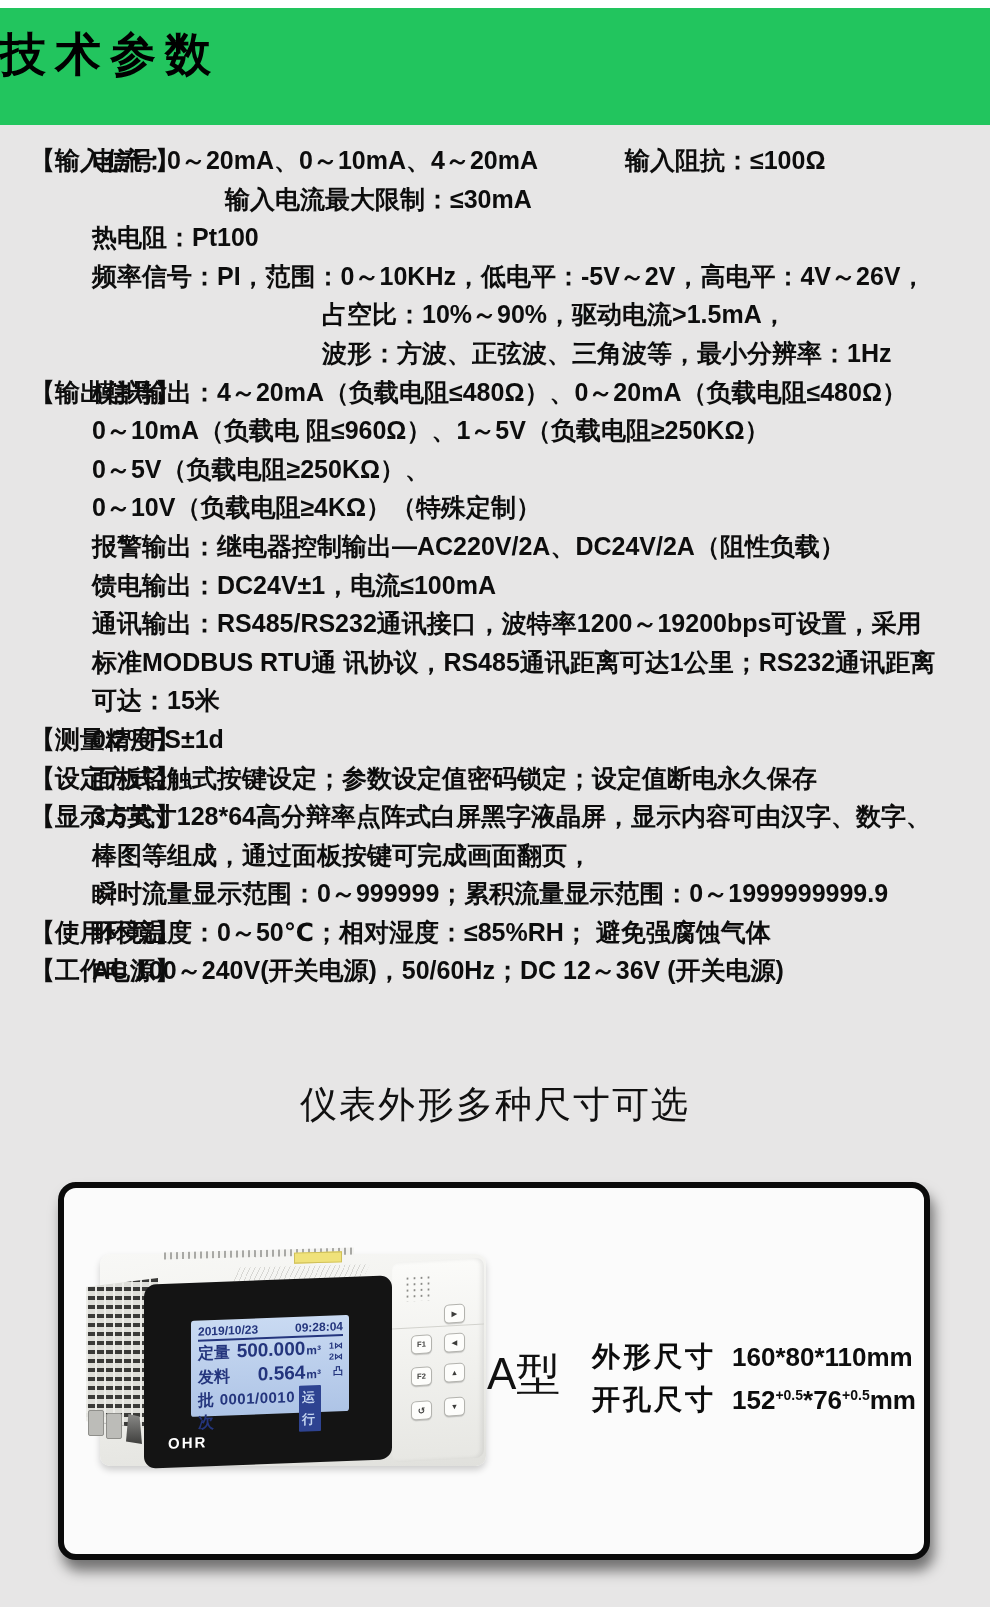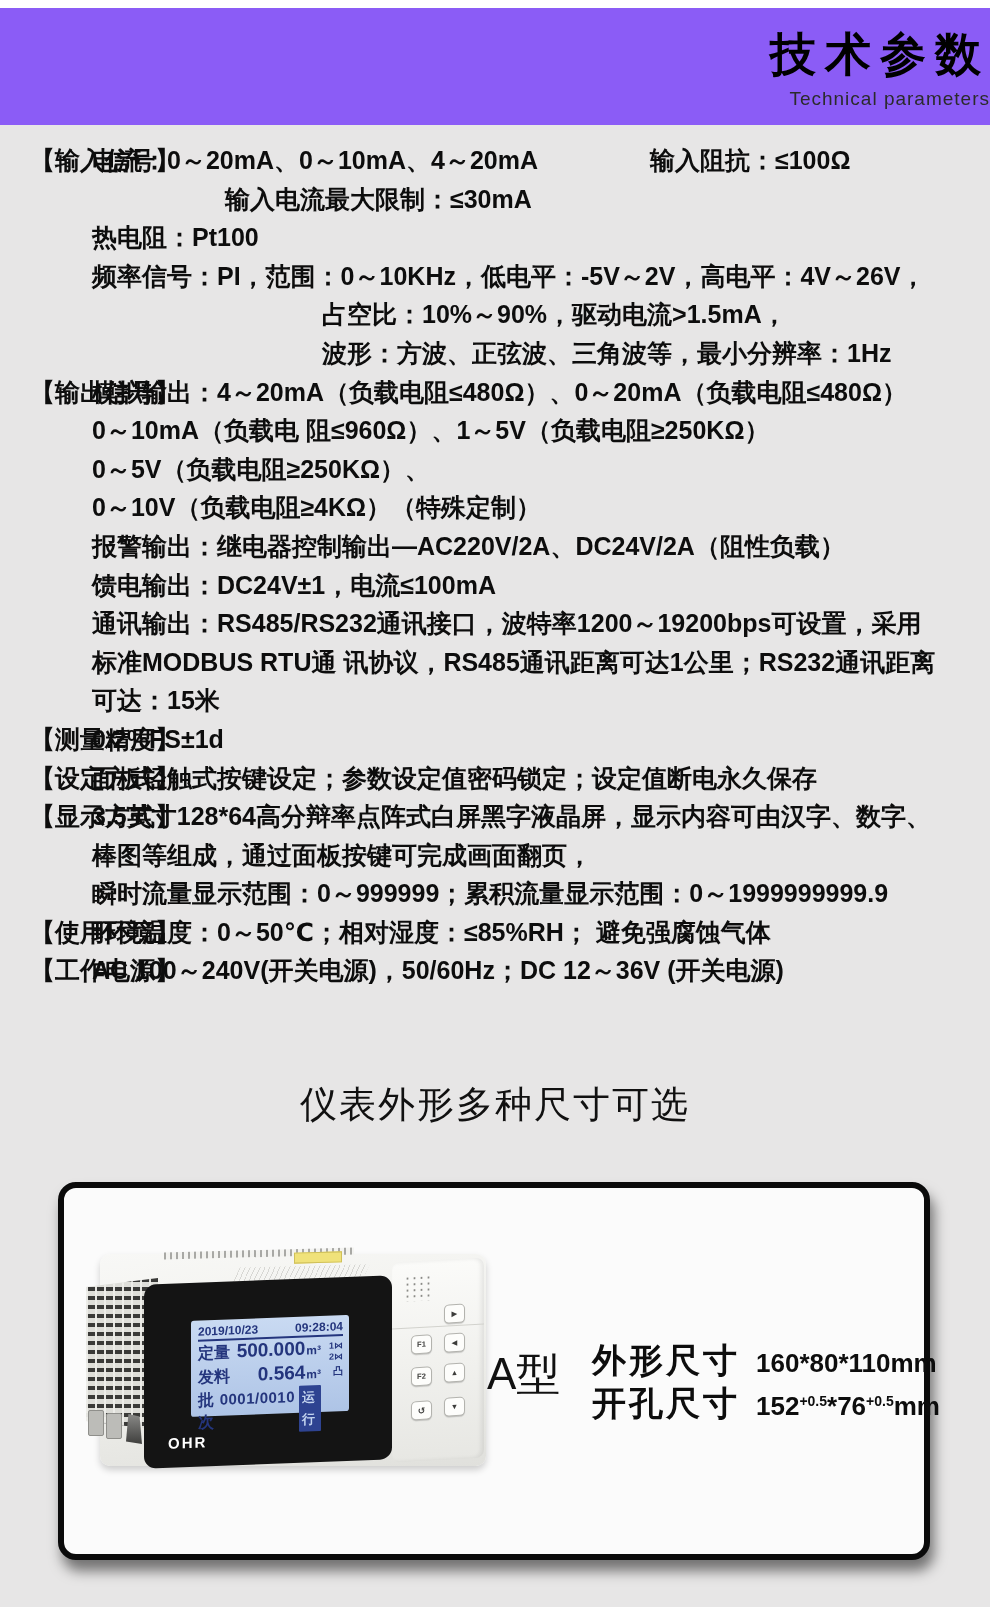--- a/index.html
+++ b/index.html
@@ -3,35 +3,35 @@
 <meta charset="utf-8">
 <style>
   html,body{margin:0;padding:0;}
   body{
     width:990px;height:1607px;position:relative;overflow:hidden;
     background:#e7e6e6;
     font-family:"Liberation Sans","DejaVu Sans",sans-serif;
     color:#0d0d0d;
   }
   .top-strip{height:8px;background:#ffffff;}
-  .banner{height:117px;background:#8b5cf6;text-align:right;}
+  .banner{height:117px;background:#22c55e;text-align:left;}
   .banner h1{
     margin:0;padding-top:16px;font-size:46px;font-weight:800;
     letter-spacing:9px;color:#000;
   }
   .banner .sub{font-size:19px;color:#2b2b2b;letter-spacing:1px;margin-top:2px;}
 
   
   .specs{margin-top:16px;font-size:25px;font-weight:bold;line-height:38.6px;}
   .spec-row{position:relative;padding-left:92px;white-space:nowrap;}
   .spec-row .lbl{position:absolute;left:30px;top:0;width:128px;}
   .spec-row.ind-a{padding-left:225px;}
   .spec-row.ind-b{padding-left:278px;margin-left:44px;}
   .spec-row.ind-d{}
-  .spec-row .extra{position:absolute;left:650px;top:0;}
+  .spec-row .extra{position:absolute;left:625px;top:0;}
 
   
   .sizes-heading{
     position:absolute;top:1080px;left:0;width:100%;text-align:center;
     font-size:37px;font-weight:500;letter-spacing:2px;color:#111;margin:0;
   }
   .product-box{
     position:absolute;left:58px;top:1182px;width:872px;height:378px;
     box-sizing:border-box;background:#fbfbfb;border:6px solid #0b0b0b;
     border-radius:18px;box-shadow:4px 11px 13px rgba(0,0,0,.5);
@@ -123,32 +123,31 @@
   .btn-left{left:52px;top:74px;}
   .btn-up{left:52px;top:104px;}
   .btn-down{left:52px;top:138px;}
   .btn-f1{left:19px;top:74px;}
   .btn-f2{left:19px;top:106px;}
   .btn-pwr{left:19px;top:140px;font-size:9px;}
 
   .model-label{position:absolute;left:423px;top:157px;font-size:44px;font-weight:400;color:#111;}
   .dims{position:absolute;left:528px;top:150px;}
   .dim-row{display:flex;align-items:baseline;height:43px;font-weight:bold;white-space:nowrap;}
-  .dim-label{font-size:34px;letter-spacing:3px;}
+  .dim-label{font-size:28px;letter-spacing:3px;}
   .dim-value{font-size:26px;margin-left:16px;}
   .dim-value .sup{font-size:14px;position:relative;top:-9px;}
 </style>
 </head>
 <body>
 
 <div class="top-strip"></div>
 
 <div class="banner">
   <h1>技术参数</h1>
-  <div class="sub">Technical parameters</div>
 </div>
 
 <div class="specs">
   <div class="spec-row">
     <span class="lbl">【输入信号】</span><span>电流：0～20mA、0～10mA、4～20mA</span><span class="extra">输入阻抗：≤100Ω</span>
   </div>
   <div class="spec-row ind-a"><span>输入电流最大限制：≤30mA</span></div>
   <div class="spec-row"><span>热电阻：Pt100</span></div>
   <div class="spec-row"><span>频率信号：PI，范围：0～10KHz，低电平：-5V～2V，高电平：4V～26V，</span></div>
   <div class="spec-row ind-b"><span>占空比：10%～90%，驱动电流&gt;1.5mA，</span></div>

